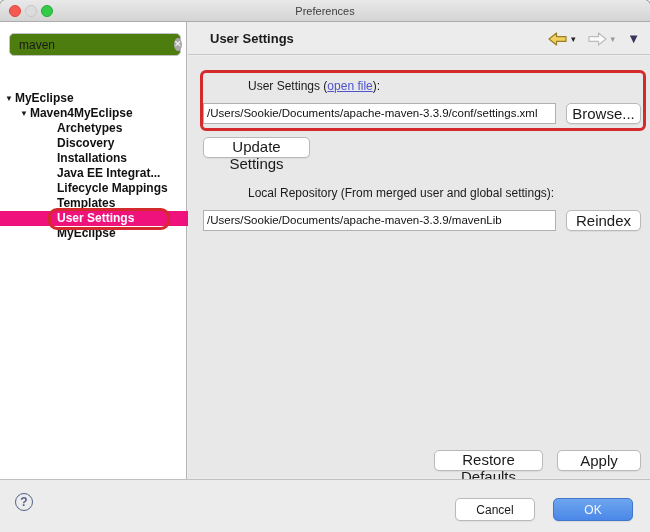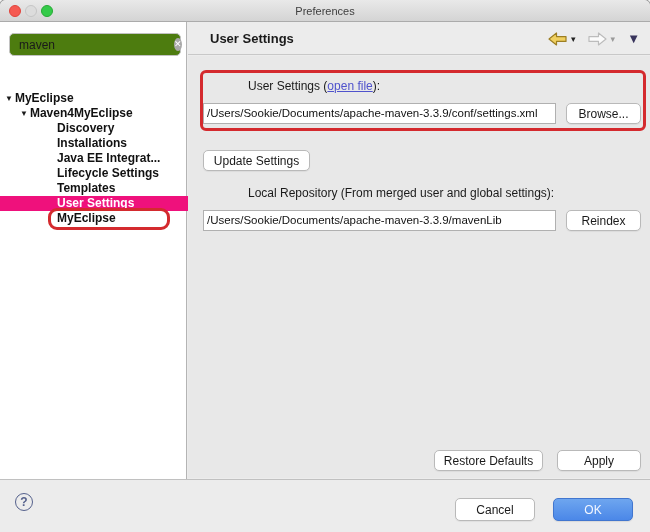--- a/index.html
+++ b/index.html
@@ -86,21 +86,21 @@
   .fieldlabel a { color:#4f52cc; text-decoration:underline; cursor:pointer; }
 
   .pathfield {
     position:absolute; height:21px; background:#fff; border:1px solid #b0b0b0;
     font-size:11.5px; color:#111; padding:0 2px 9px 3px; line-height:19px;
     white-space:nowrap; overflow:hidden; font-family:"Liberation Sans",sans-serif;
   }
 
   .mbtn {
     position:absolute; height:21px; background:#ffffff; border:1px solid #b9b9b9;
-    border-radius:5px; font-size:12px; color:#1a1a1a; text-align:center;
+    border-radius:5px; font-size:15px; color:#1a1a1a; text-align:center;
     font-family:"Liberation Sans",sans-serif; box-shadow:0 1px 1px rgba(0,0,0,0.06);
     cursor:default;
   }
 
   
   .bottombar {
     position:absolute; left:0; top:479px; width:650px; height:53px;
     background:#ececec; border-top:1px solid #c0c0c0;
   }
   .helpbtn {
@@ -135,24 +135,25 @@
   </div>
 
   <div class="sidebar">
     <div class="searchbox">
       <input class="stext" value="maven" style="">
       <span class="clear-btn">✕</span>
     </div>
     <div class="tree">
         <div class="tree-row level0"><span class="tri">▼</span><span>MyEclipse</span></div>
         <div class="tree-row level1"><span class="tri">▼</span><span>Maven4MyEclipse</span></div>
+        <div class="tree-row level2"><span>Archetypes</span></div>
         <div class="tree-row level2"><span>Discovery</span></div>
         <div class="tree-row level2"><span>Installations</span></div>
         <div class="tree-row level2"><span>Java EE Integrat...</span></div>
-        <div class="tree-row level2"><span>Lifecycle Settings</span></div>
+        <div class="tree-row level2"><span>Lifecycle Mappings</span></div>
         <div class="tree-row level2"><span>Templates</span></div>
         <div class="tree-row level2 selected"><span>User Settings</span></div>
         <div class="tree-row level2"><span>MyEclipse</span></div>
       </div>
 
     <div class="annot" style="left:48px; top:186px; width:122px; height:22px;"></div>
   </div>
 
   <div class="rheader">
     <div class="title">User Settings</div>
@@ -175,21 +176,21 @@
 
   <div class="rcontent">
 
     <div class="fieldlabel" style="left:16px; top:23px;">
       <span>User Settings (</span><a>open file</a><span>):</span>
     </div>
 
     <div class="pathfield" style="left:15px; top:47px; width:353px;">/Users/Sookie/Documents/apache-maven-3.3.9/conf/settings.xml</div>
     <button class="mbtn" style="left:378px; top:47px; width:75px;">Browse...</button>
 
-    <button class="mbtn" style="left:15px; top:81px; width:107px;margin-top:13px;">Update Settings</button>
+    <button class="mbtn" style="left:15px; top:81px; width:107px;">Update Settings</button>
 
     <div class="fieldlabel" style="left:16px; top:130px;">Local Repository (From merged user and global settings):</div>
 
     <div class="pathfield" style="left:15px; top:154px; width:353px;">/Users/Sookie/Documents/apache-maven-3.3.9/mavenLib</div>
     <button class="mbtn" style="left:378px; top:154px; width:75px;">Reindex</button>
 
     <button class="mbtn" style="left:246px; top:394px; width:109px;">Restore Defaults</button>
     <button class="mbtn" style="left:369px; top:394px; width:84px;">Apply</button>
 
     <div class="annot" style="left:12px; top:14px; width:446px; height:61px; border-radius:6px;"></div>

